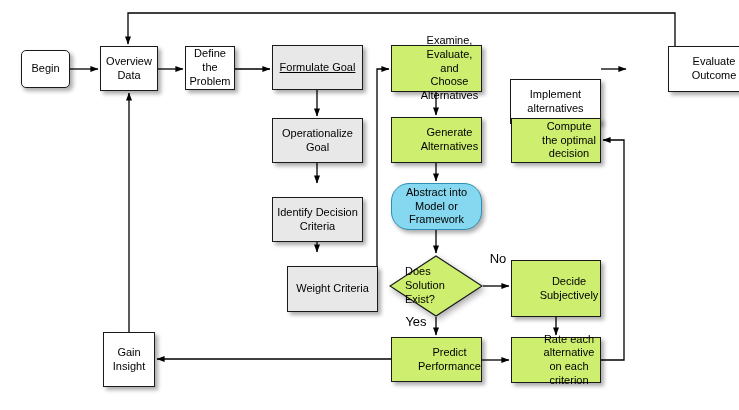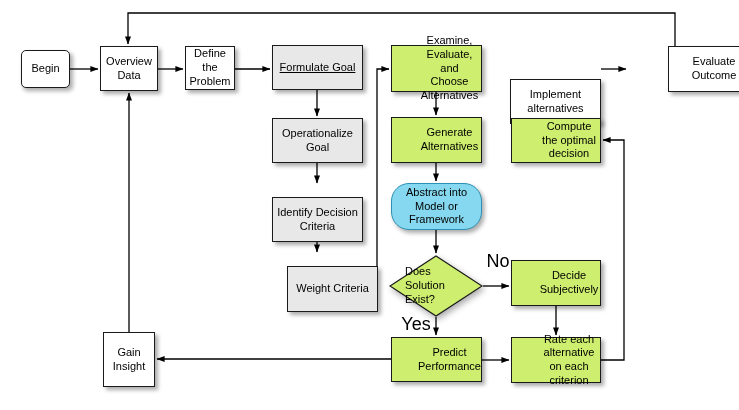--- a/index.html
+++ b/index.html
@@ -21,21 +21,21 @@
   .blue{background:var(--blue,#85d8ef);border-color:#2e8fb4;}
   .terminator{border-radius:5px;}
   .diamond-wrap{
     position:absolute;border:none;background:transparent;box-shadow:none;padding:0;
   }
   .diamond-wrap svg{position:absolute;left:0;top:0;filter:drop-shadow(2.5px 3px 3px rgba(0,0,0,0.33));}
   .diamond-label{
     position:absolute;inset:0;display:flex;align-items:center;justify-content:center;
     text-align:left;font-size:11px;line-height:1.25;color:#000;
   }
-  .edge-label{position:absolute;font-size:18px;color:#000;text-align:center;}
+  .edge-label{position:absolute;font-size:13px;color:#000;text-align:center;}
   .edge{stroke:#000;stroke-width:1.3;fill:none;}
 </style>
 </head>
 <body>
 
 <div id="canvas">
 
   <svg id="edges" viewBox="0 0 739 410" xmlns="http://www.w3.org/2000/svg">
     <defs>
       <marker id="ah" markerWidth="9" markerHeight="7" refX="7.6" refY="3" orient="auto" markerUnits="userSpaceOnUse">
@@ -118,21 +118,21 @@
   </div>
 
   <div class="node" style="left:510px;top:47px;width:91px;height:45px;margin-top:32px;">
     <span>Implement alternatives</span>
   </div>
 
   <div class="node green" style="left:511px;top:118px;width:90px;height:45px;">
     <span>Compute the optimal decision</span>
   </div>
 
-  <div class="node green" style="left:511px;top:260px;width:90px;height:46px;">
+  <div class="node green" style="left:511px;top:260px;width:90px;height:57px;">
     <span>Decide Subjectively</span>
   </div>
 
   <div class="node green" style="left:511px;top:337px;width:90px;height:46px;">
     <span>Rate each alternative on each criterion</span>
   </div>
 
   <div class="node" style="left:628px;top:46px;width:92px;height:46px;margin-left:40px;">
     <span>Evaluate Outcome</span>
   </div>

